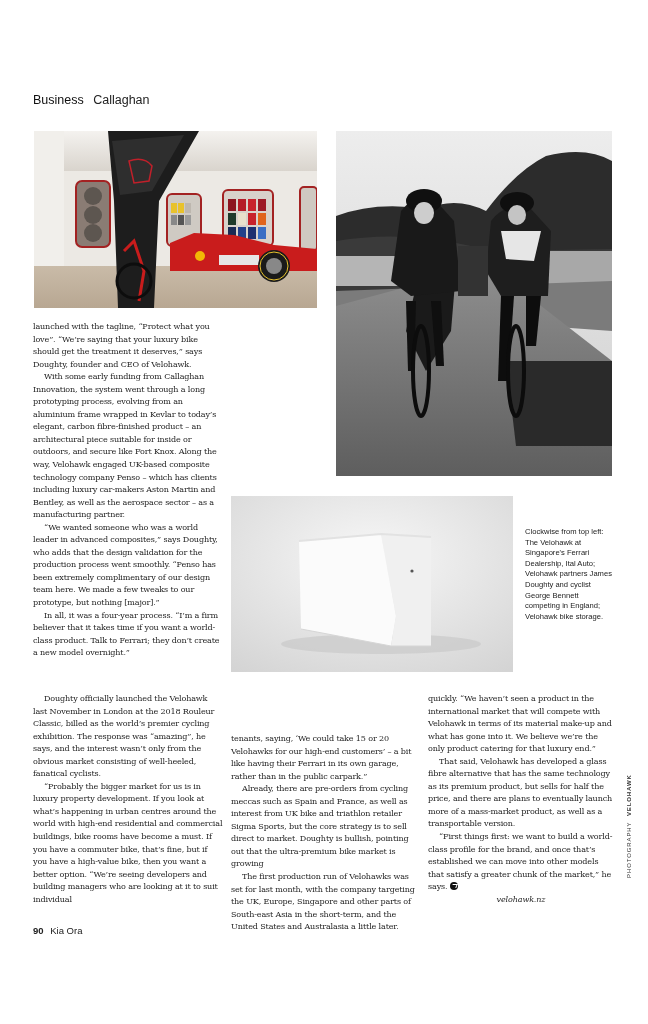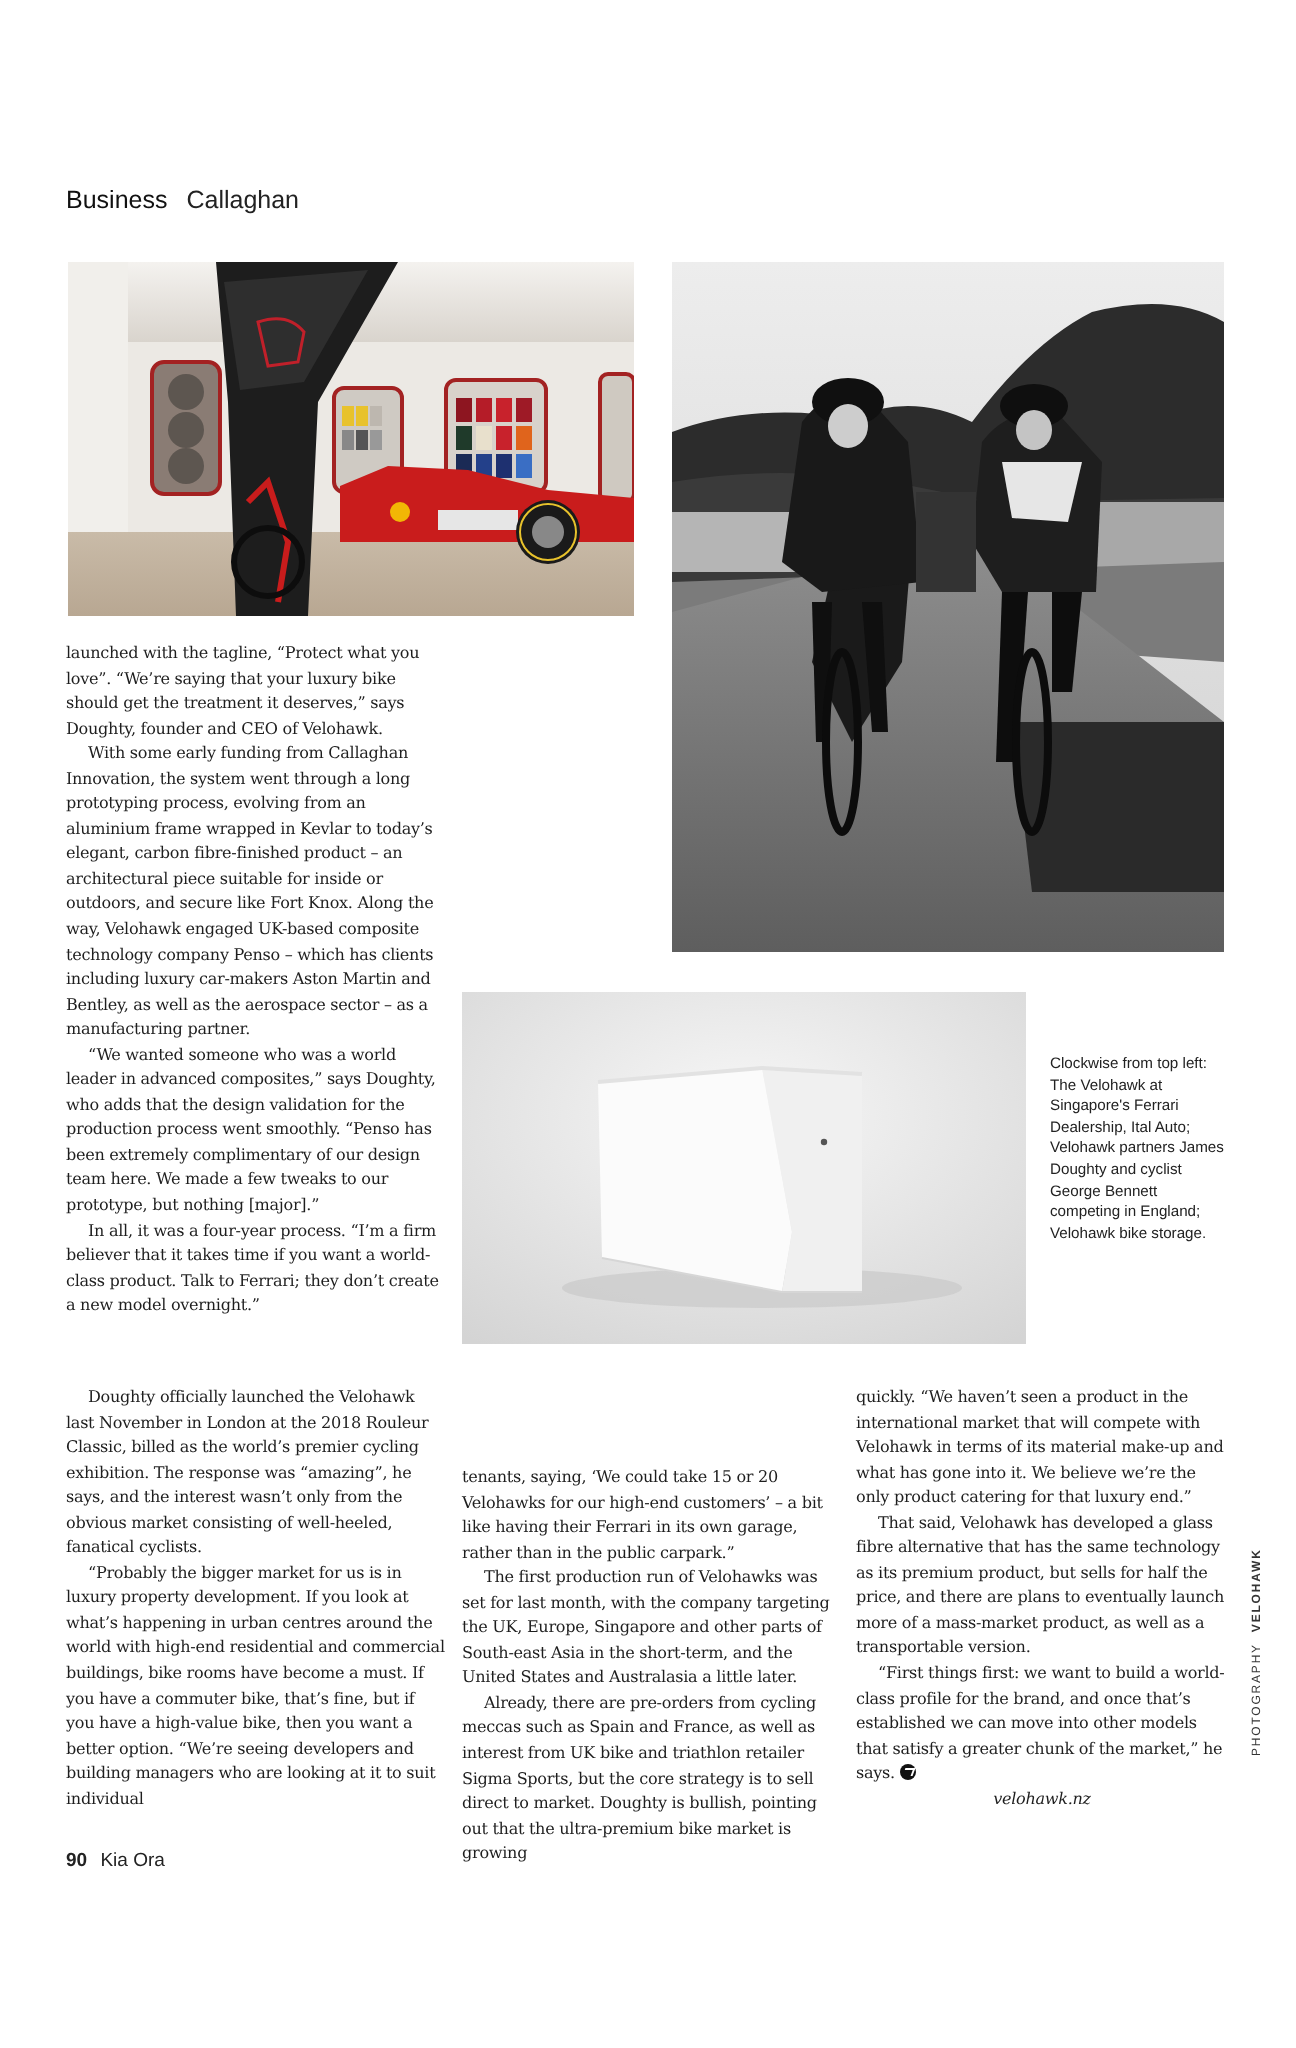--- a/index.html
+++ b/index.html
@@ -190,22 +190,22 @@
   <p class="indent">In all, it was a four-year process. “I’m a firm believer that it takes time if you want a world-class product. Talk to Ferrari; they don’t create a new model overnight.”</p>
 </div>
 
 <div class="col" id="col-1b">
   <p class="indent">Doughty officially launched the Velohawk last November in London at the 2018 Rouleur Classic, billed as the world’s premier cycling exhibition. The response was “amazing”, he says, and the interest wasn’t only from the obvious market consisting of well-heeled, fanatical cyclists.</p>
   <p class="indent">“Probably the bigger market for us is in luxury property development. If you look at what’s happening in urban centres around the world with high-end residential and commercial buildings, bike rooms have become a must. If you have a commuter bike, that’s fine, but if you have a high-value bike, then you want a better option. “We’re seeing developers and building managers who are looking at it to suit individual</p>
 </div>
 
 <div class="col" id="col-2">
   <p>tenants, saying, ‘We could take 15 or 20 Velohawks for our high-end customers’ – a bit like having their Ferrari in its own garage, rather than in the public carpark.”</p>
+  <p class="indent">Already, there are pre-orders from cycling meccas such as Spain and France, as well as interest from UK bike and triathlon retailer Sigma Sports, but the core strategy is to sell direct to market. Doughty is bullish, pointing out that the ultra-premium bike market is growing</p>
   <p class="indent">The first production run of Velohawks was set for last month, with the company targeting the UK, Europe, Singapore and other parts of South-east Asia in the short-term, and the United States and Australasia a little later.</p>
-  <p class="indent">Already, there are pre-orders from cycling meccas such as Spain and France, as well as interest from UK bike and triathlon retailer Sigma Sports, but the core strategy is to sell direct to market. Doughty is bullish, pointing out that the ultra-premium bike market is growing</p>
 </div>
 
 <div class="col" id="col-3">
   <p>quickly. “We haven’t seen a product in the international market that will compete with Velohawk in terms of its material make-up and what has gone into it. We believe we’re the only product catering for that luxury end.”</p>
   <p class="indent">That said, Velohawk has developed a glass fibre alternative that has the same technology as its premium product, but sells for half the price, and there are plans to eventually launch more of a mass-market product, as well as a transportable version.</p>
   <p class="indent"><span>“First things first: we want to build a world-class profile for the brand, and once that’s established we can move into other models that satisfy a greater chunk of the market,” he says.</span><span class="end-mark"></span></p>
   <span class="url">velohawk.nz</span>
 </div>
 
 <div class="photo-credit">

